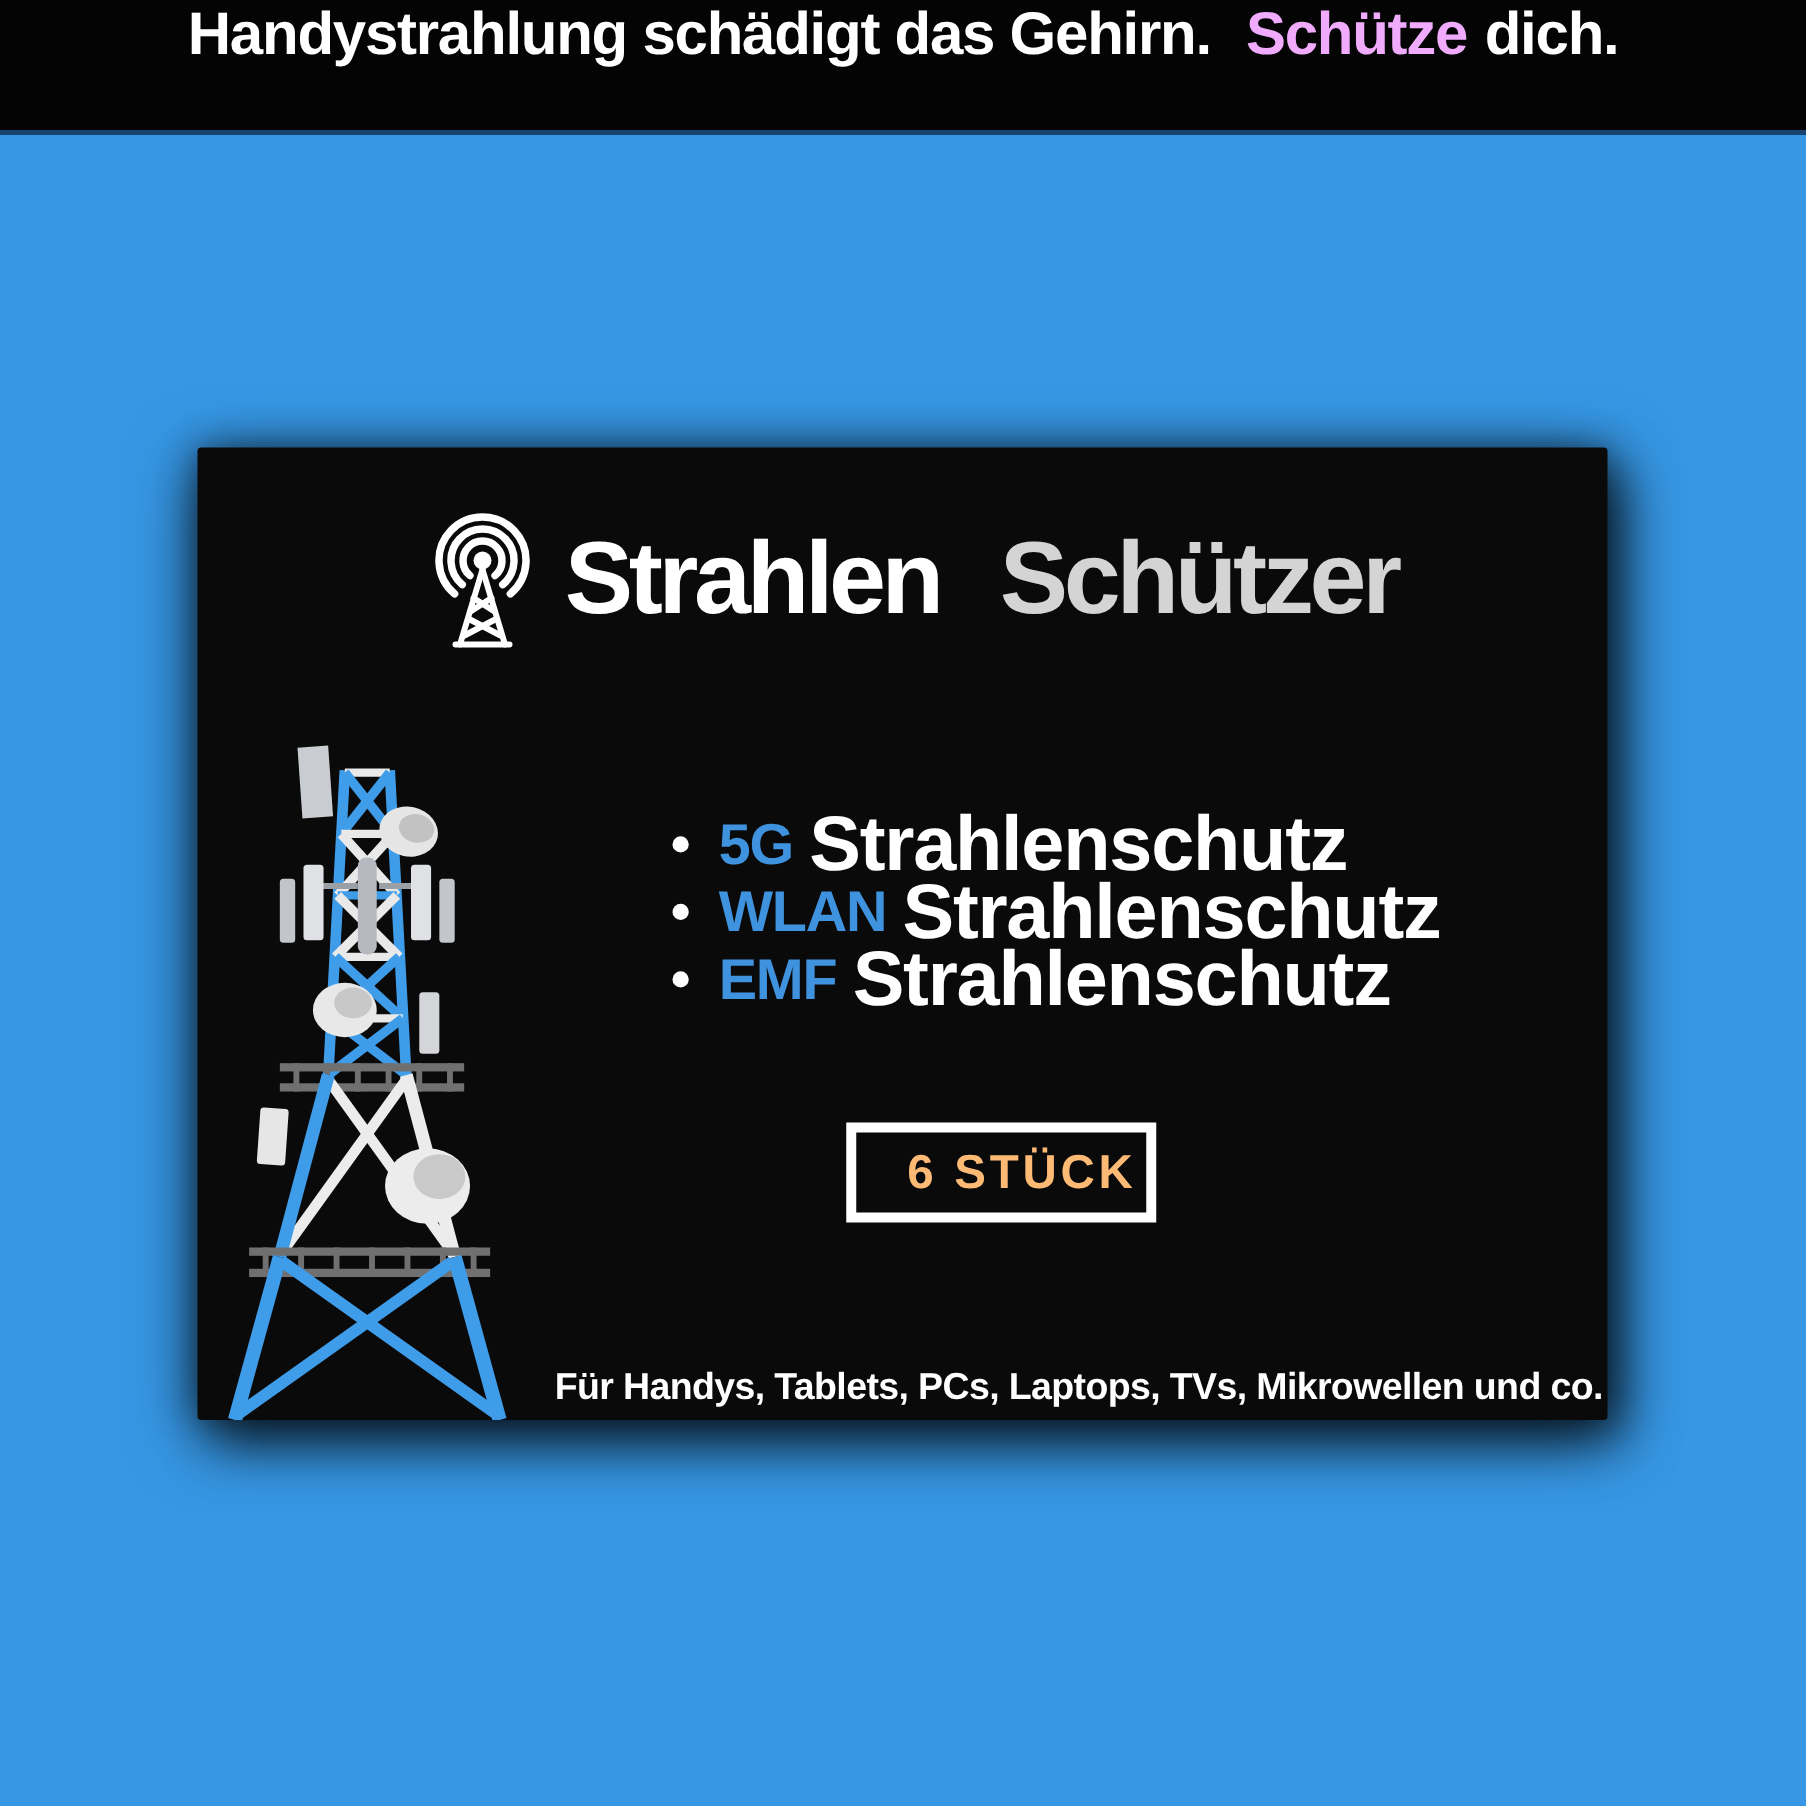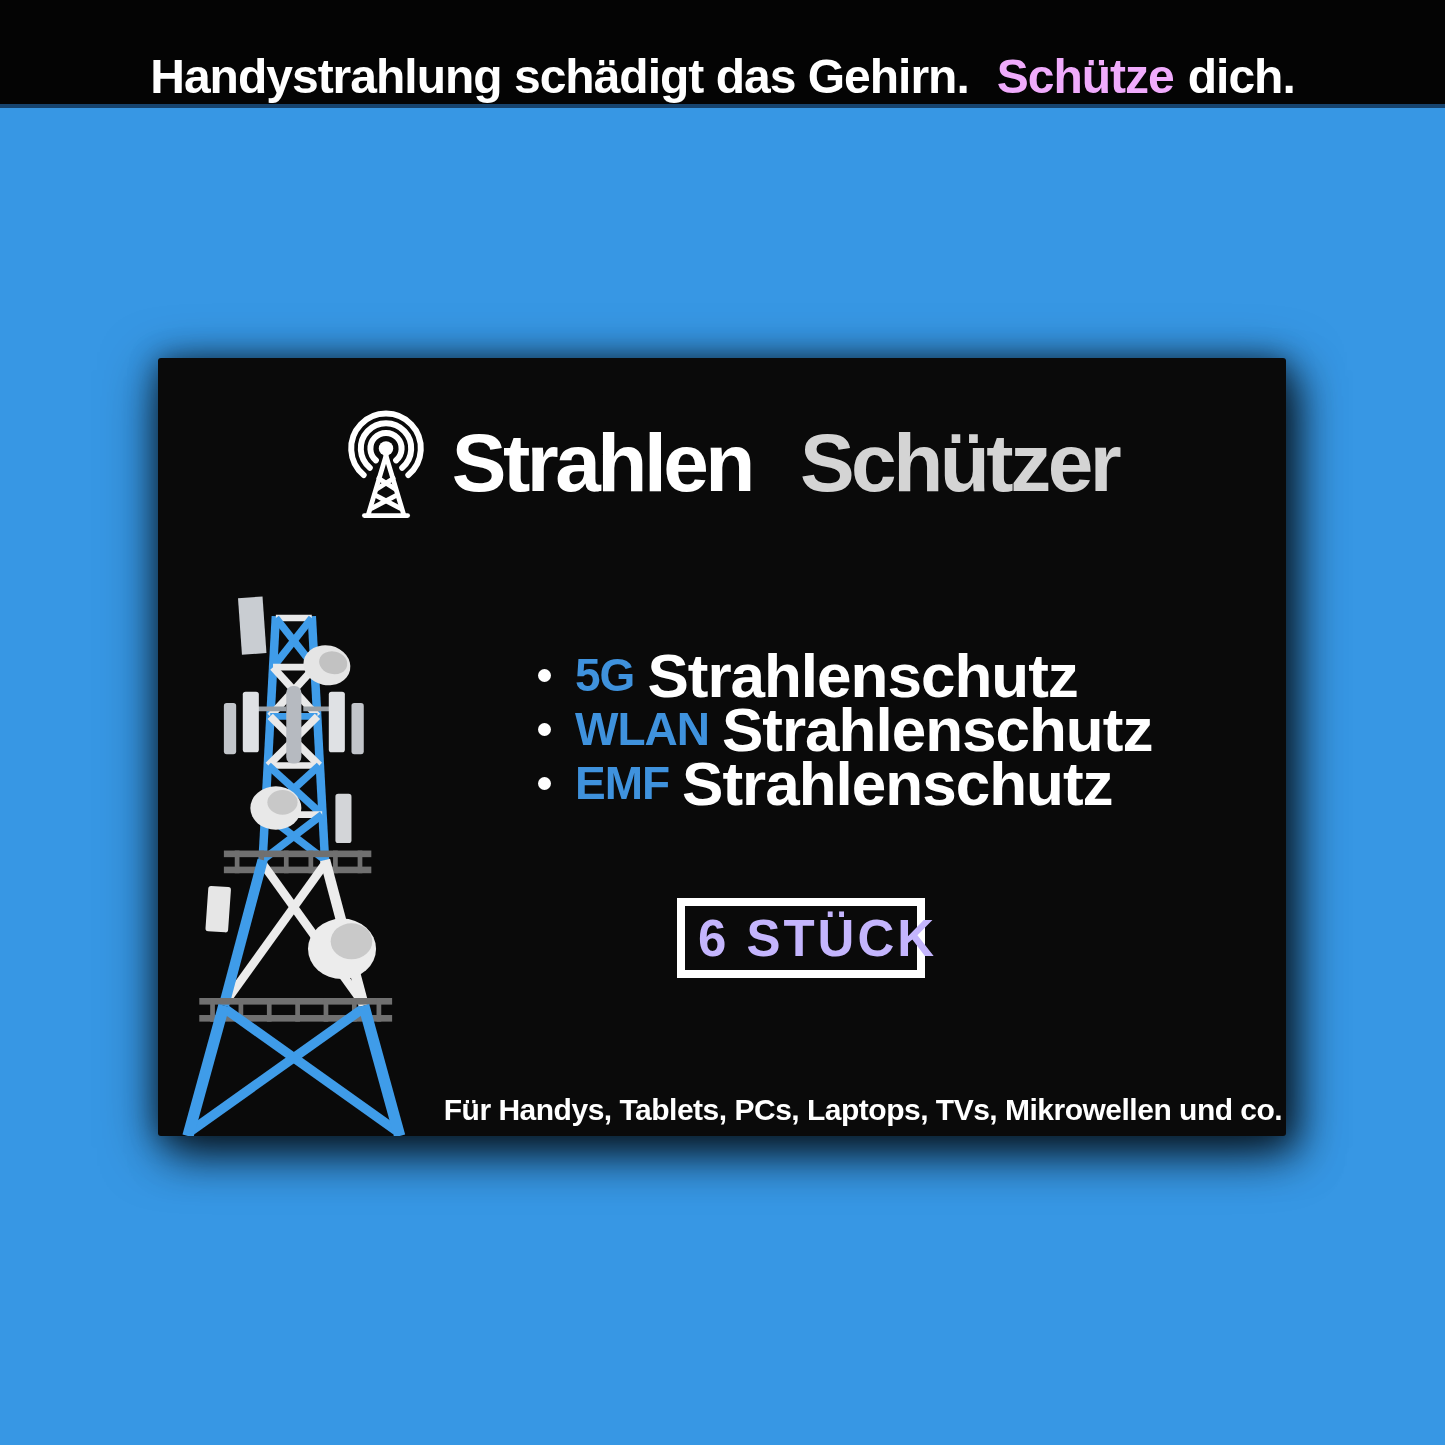--- a/index.html
+++ b/index.html
@@ -9,21 +9,21 @@
     background:#3797e4;
     position:relative;
     overflow:hidden;
   }
 
   
   .banner {
     position:absolute; left:0; top:0; width:1445px; height:108px;
     background:#040404;
     border-bottom:4px solid #17446f;
-    display:flex; align-items:flex-end; justify-content:center;
+    display:flex; align-items:flex-start; justify-content:center;
     z-index:5;
   }
   .banner span {
     font-size:48px; font-weight:bold; letter-spacing:-1px;
     color:#ffffff; white-space:pre;
   }
   .banner .hl { color:#f0abfc; margin:0 14px 0 28px; }
 
   
   .card {
@@ -55,21 +55,21 @@
   .features .kw   { font-size:46px; font-weight:bold; letter-spacing:-1px; color:#3f92dd; margin-right:13px; white-space:nowrap; }
   .features .rest { font-size:62px; font-weight:bold; letter-spacing:-1px; color:#ffffff; white-space:nowrap; }
 
   
   .badge {
     position:absolute; left:519px; top:540px; width:248px; height:80px;
     border:8px solid #ffffff; background:#0a0a0a;
     display:flex; align-items:center; justify-content:center;
   }
   .badge span {
-    font-size:51px; font-weight:bold; letter-spacing:3px; color:#c4b5fd; white-space:nowrap;margin-left:33px;
+    font-size:38px; font-weight:bold; letter-spacing:3px; color:#fdba74; white-space:nowrap;margin-left:33px;
   }
 
   
   .card-footer {
     position:absolute; left:705px; top:735px; transform:translateX(-50%);
     font-size:30px; font-weight:bold; letter-spacing:-0.5px;
     color:#ffffff; white-space:nowrap;
   }
 
   

